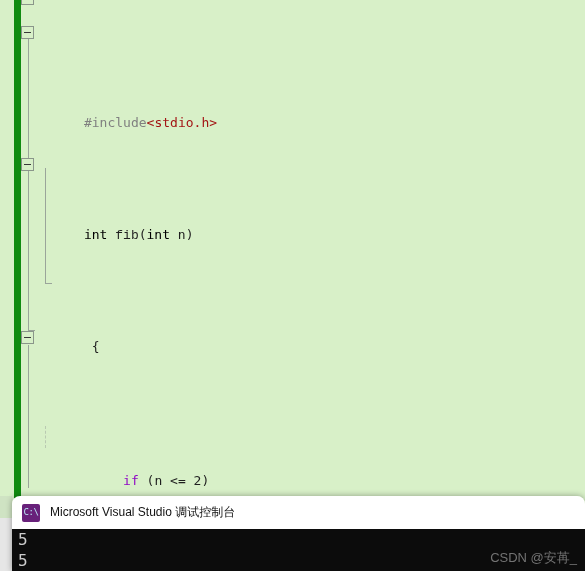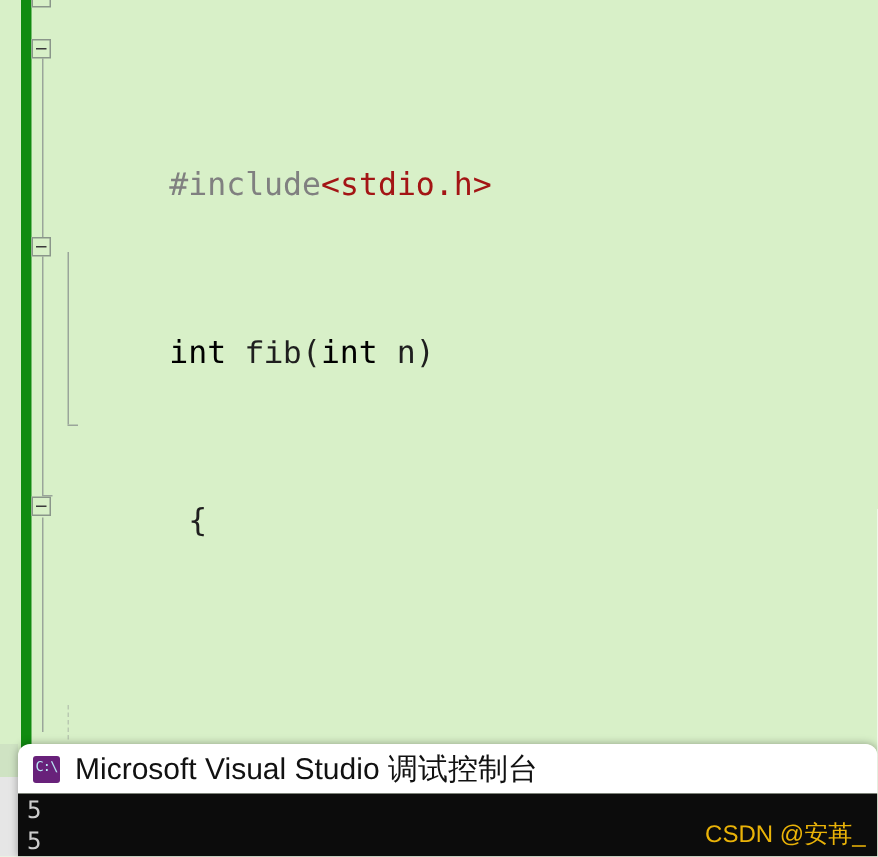--- a/index.html
+++ b/index.html
@@ -44,21 +44,21 @@
     left: 21px; top: 0;
     width: 16px; height: 500px;
   }
 
   .code-area {
     position: absolute;
     left: 0; top: 0;
     width: 585px;
     height: 500px;
     font-family: "DejaVu Sans Mono", "Liberation Mono", monospace;
-    font-size: 21px;
+    font-size: 13px;
     line-height: 22.4px;
     color: #1f1f1f;
     white-space: pre;
   }
   .line {
     position: relative;
     height: 22.4px;
     padding-left: 37px;
     box-sizing: border-box;
   }
@@ -142,21 +142,21 @@
   }
   #console-icon span {
     font-family: "DejaVu Sans Mono", monospace;
     font-size: 9px;
     color: #b9e8f5;
     line-height: 1;
     letter-spacing: -0.5px;
   }
   #console-title-text {
     font-family: "Liberation Sans", "DejaVu Sans", sans-serif;
-    font-size: 20px;
+    font-size: 12px;
     color: #111111;
     white-space: nowrap;
   }
   #console-body {
     height: 42px;
     background: #0c0c0c;
     position: relative;
   }
   .console-line {
     font-family: "DejaVu Sans Mono", "Liberation Mono", monospace;
@@ -164,22 +164,22 @@
     color: #cccccc;
     line-height: 21px;
     padding-left: 6px;
     white-space: pre;
   }
   #watermark {
     position: absolute;
     right: 8px;
     bottom: 4px;
     font-family: "Liberation Sans", "DejaVu Sans", sans-serif;
-    font-size: 16px;
-    color: #eab308;
+    font-size: 13px;
+    color: #737373;
     white-space: nowrap;
   }
   
   .editor-edge {
     position: absolute;
     left: 0; top: 496px;
     width: 12px; height: 75px;
     background: #e6e6e6;
   }
   .editor-edge-top {
@@ -222,20 +222,24 @@
     <div class="line">
       <span class="kw">int</span><span class="plain"> </span><span class="fn">fib</span><span class="plain">(</span><span class="kw">int</span><span class="plain"> n)</span>
     </div>
 
     
     <div class="line">
       <span class="plain"> {</span>
     </div>
 
     
+    <div class="line">
+      <span class="guide" style="left:45px;"></span>
+      <span class="plain">     </span><span class="ctrl">if</span><span class="plain"> (n &lt;= 2)</span>
+    </div>
 
     
     <div class="line">
       <span class="guide" style="left:45px;"></span>
       
     </div>
 
     
     
 

